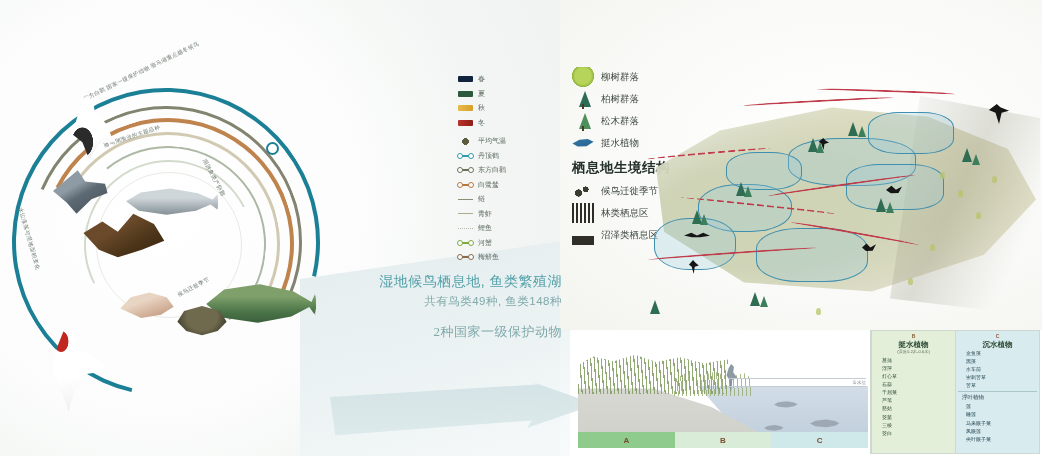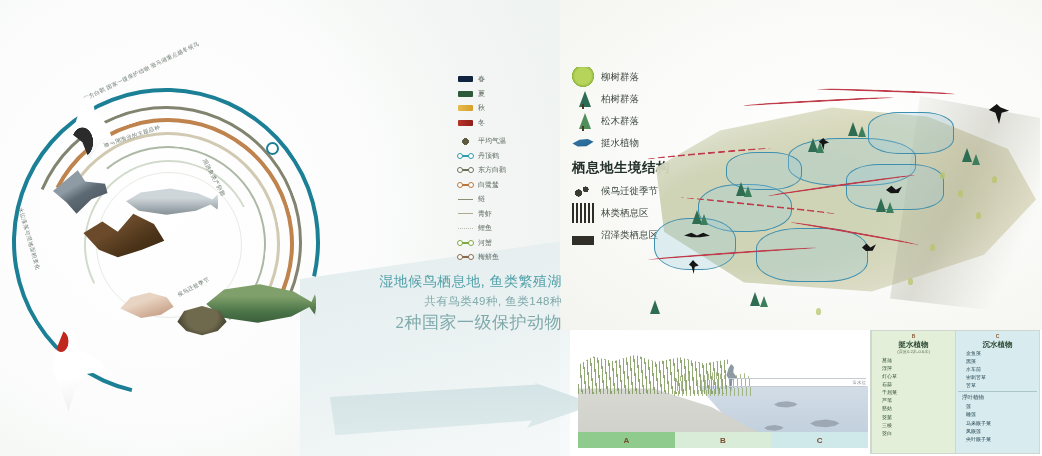--- a/index.html
+++ b/index.html
@@ -96,21 +96,21 @@
   .sw-dot b.l{left:-1px;} .sw-dot b.r{right:-1px;}
   .sw-temp{width:15px;height:7px;margin-right:5px;flex:0 0 auto;
     background:radial-gradient(circle at 50% 50%,#5d5c3f 0 40%,transparent 41%);}
   .lg-txt{font-size:7px;color:#5e6b61;white-space:nowrap;}
 
   
   .title-wrap{position:absolute;left:300px;top:268px;width:262px;text-align:right;}
   .t-main{font-size:26px;font-weight:bold;color:#46a3ad;letter-spacing:2px;line-height:1.15;}
   .t-sub1{font-size:14px;color:#4f9fa8;margin-top:5px;letter-spacing:.5px;}
   .t-sub2{font-size:11.5px;color:#7fa9ab;margin-top:3px;letter-spacing:.5px;}
-  .t-sub3{font-size:17px;color:#7fa9ab;margin-top:2px;letter-spacing:.5px;font-family:Liberation Serif, serif;}
+  .t-sub3{font-size:13px;color:#7fa9ab;margin-top:14px;letter-spacing:.5px;font-family:Liberation Serif, serif;}
 
   
   .arrow{position:absolute;left:330px;top:382px;width:266px;height:62px;
     background:linear-gradient(180deg,#cfe0e3 0%,#dce9ea 100%);
     clip-path:polygon(0 24%,78% 4%,76% 0,100% 36%,74% 74%,76% 62%,2% 86%);
     opacity:.85;}
 
   
   .hab-legend{position:absolute;left:572px;top:66px;width:128px;}
   .hl-row{display:flex;align-items:center;height:22px;}

